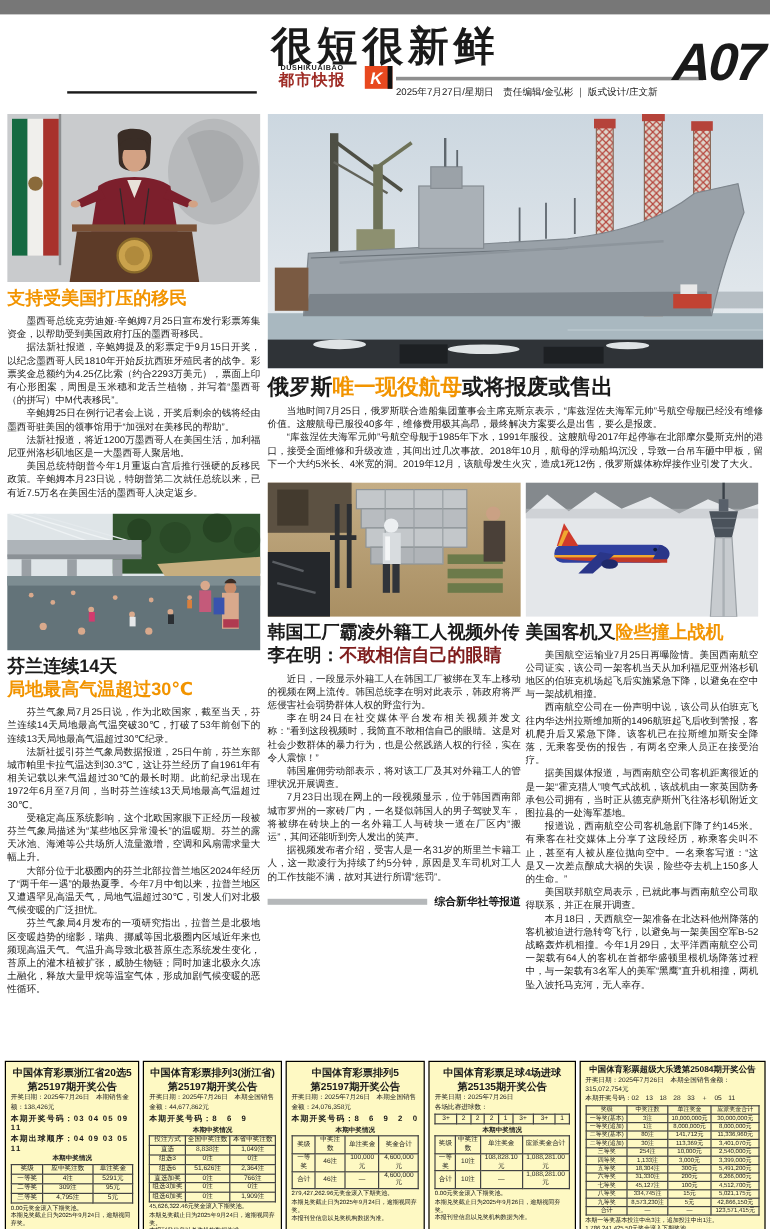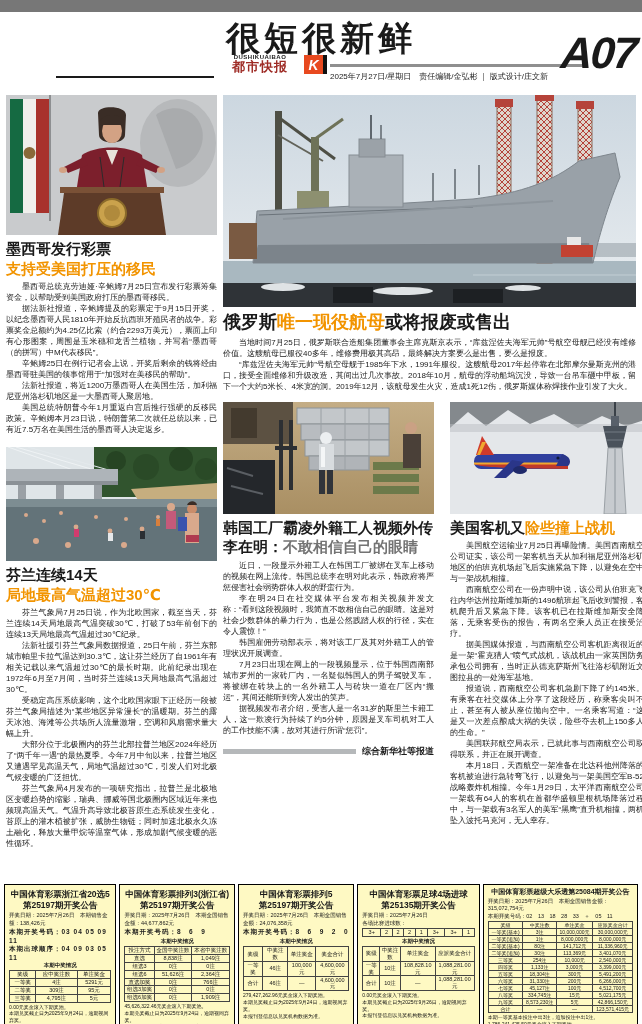--- a/index.html
+++ b/index.html
@@ -20,27 +20,27 @@
   .pageno{position:absolute;right:6px;top:16px;font-size:44px;font-weight:900;font-style:italic;
         letter-spacing:-2px;transform:skewX(-4deg);}
   
   .col-left{position:absolute;left:6px;top:83px;width:211px;}
   .region-right{position:absolute;left:223px;top:83px;width:413px;}
   figure{margin:0;}
   figure svg{display:block;}
   .hl{font-size:15px;font-weight:900;line-height:1.3;margin-top:4px;}
   .hl .sub{display:block;}
   .orange{color:#f29400;}
-  .redorange{color:#737373;}
+  .redorange{color:#7f1d1d;}
   .body{font-size:8px;line-height:11px;margin-top:3px;text-align:justify;}
   .body p{margin:0;text-indent:2em;}
   .finland{margin-top:12px;}
   .russia{margin-top:5px;}
   .russia-hl{font-size:18px;font-weight:900;line-height:1.2;}
-  .two-col{display:flex;gap:16px;margin-top:10px;}
+  .two-col{display:flex;gap:4px;margin-top:10px;}
   .sub-left{width:211px;}
   .sub-right{width:194px;}
   .attribution{display:flex;align-items:center;gap:6px;margin-top:9px;}
   .attr-bar{height:5px;background:#b5b8ba;flex:1;}
   .attr-text{font-size:9px;font-weight:bold;white-space:nowrap;}
   
   .lottery-row{position:absolute;left:4px;top:872px;width:634px;height:148px;display:flex;gap:3px;}
   .lot-box{border:1px solid #000;padding:3px 4px;box-sizing:border-box;overflow:hidden;background:#fef9c3;}
   .b1{width:113px;}.b2{width:116px;}.b3{width:117px;}.b4{width:123px;}.b5{width:156px;}
   .lot-title{text-align:center;font-weight:bold;font-size:8.5px;line-height:1.25;margin:1px 0 2px;}
@@ -98,21 +98,20 @@
         <ellipse cx="155" cy="75" rx="4" ry="3" fill="#d3a284"></ellipse>
         <rect x="54" y="92" width="104" height="6" fill="#7a5136"></rect>
         <path d="M58,98 L154,98 L160,140 L52,140 Z" fill="#5d3b28"></path>
         <circle cx="106" cy="118" r="14" fill="#caa24c" stroke="#8a6a2a" stroke-width="2"></circle>
         <circle cx="106" cy="118" r="8" fill="#b08a3c"></circle>
         <line x1="98" y1="92" x2="94" y2="62" stroke="#2b2b2b" stroke-width="1"></line>
         <line x1="114" y1="92" x2="118" y2="62" stroke="#2b2b2b" stroke-width="1"></line>
       </svg>
     </figure>
     <div class="hl">
-      <span class="sub">墨西哥发行彩票</span>
       <span class="sub orange">支持受美国打压的移民</span>
     </div>
     <div class="body">
         <p>墨西哥总统克劳迪娅·辛鲍姆7月25日宣布发行彩票筹集资金，以帮助受到美国政府打压的墨西哥移民。</p>
         <p>据法新社报道，辛鲍姆提及的彩票定于9月15日开奖，以纪念墨西哥人民1810年开始反抗西班牙殖民者的战争。彩票奖金总额约为4.25亿比索（约合2293万美元），票面上印有心形图案，周围是玉米穗和龙舌兰植物，并写着“墨西哥（的拼写）中M代表移民”。</p>
         <p>辛鲍姆25日在例行记者会上说，开奖后剩余的钱将经由墨西哥驻美国的领事馆用于“加强对在美移民的帮助”。</p>
         <p>法新社报道，将近1200万墨西哥人在美国生活，加利福尼亚州洛杉矶地区是一大墨西哥人聚居地。</p>
         <p>美国总统特朗普今年1月重返白宫后推行强硬的反移民政策。辛鲍姆本月23日说，特朗普第二次就任总统以来，已有近7.5万名在美国生活的墨西哥人决定返乡。</p>
       </div>
 

